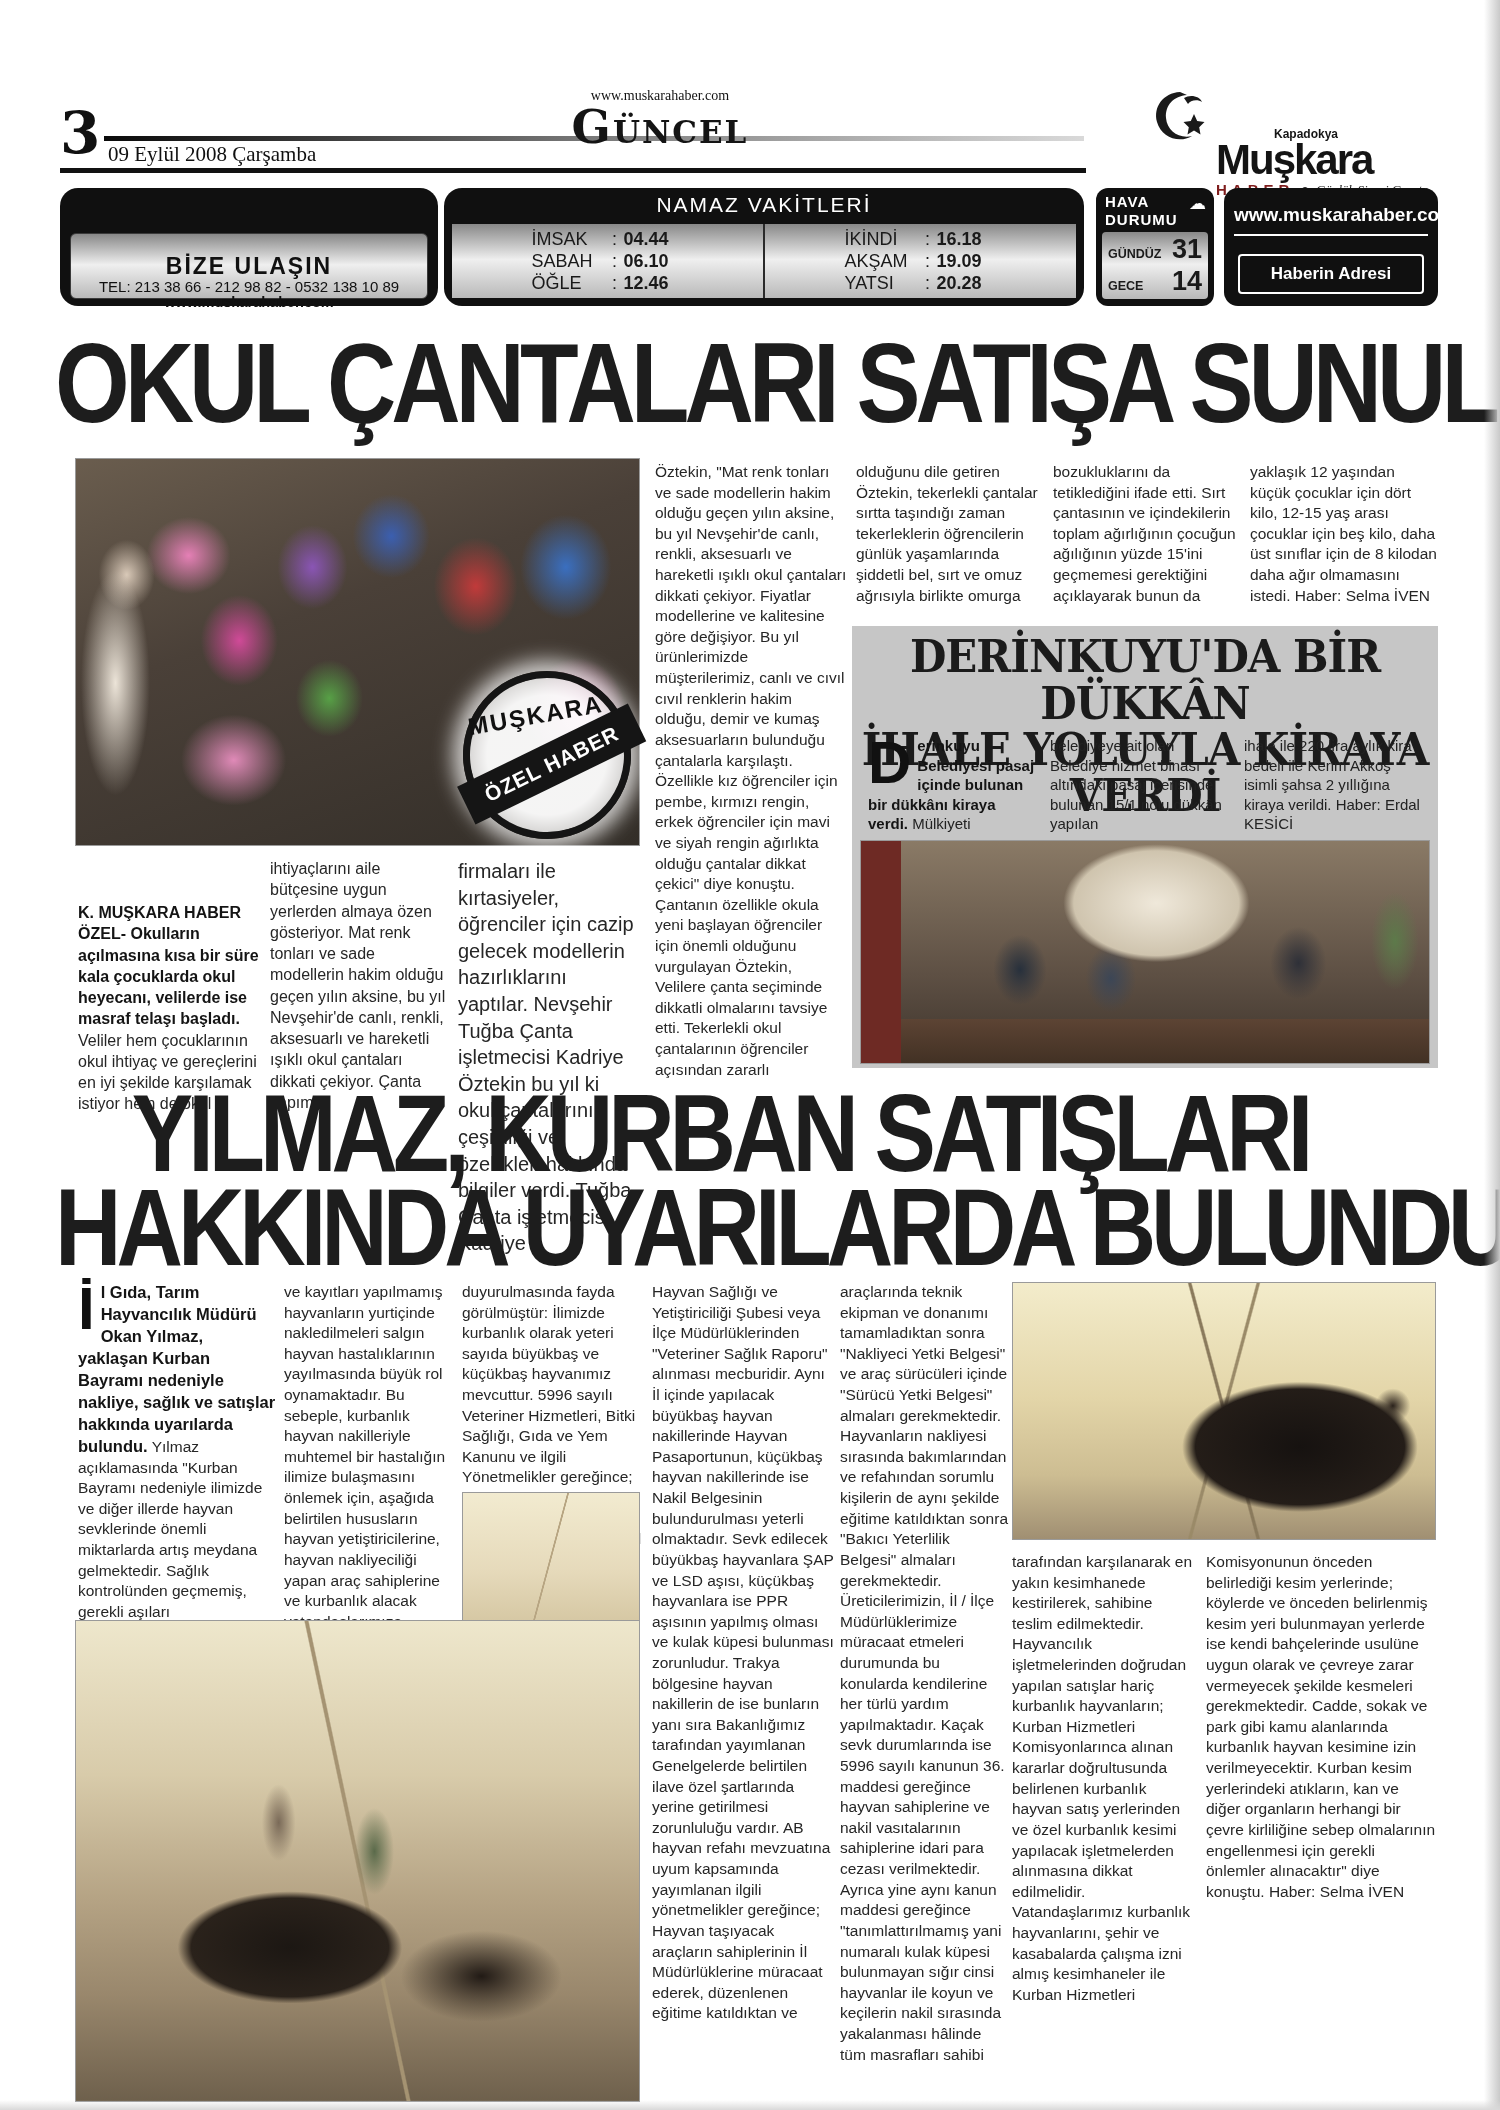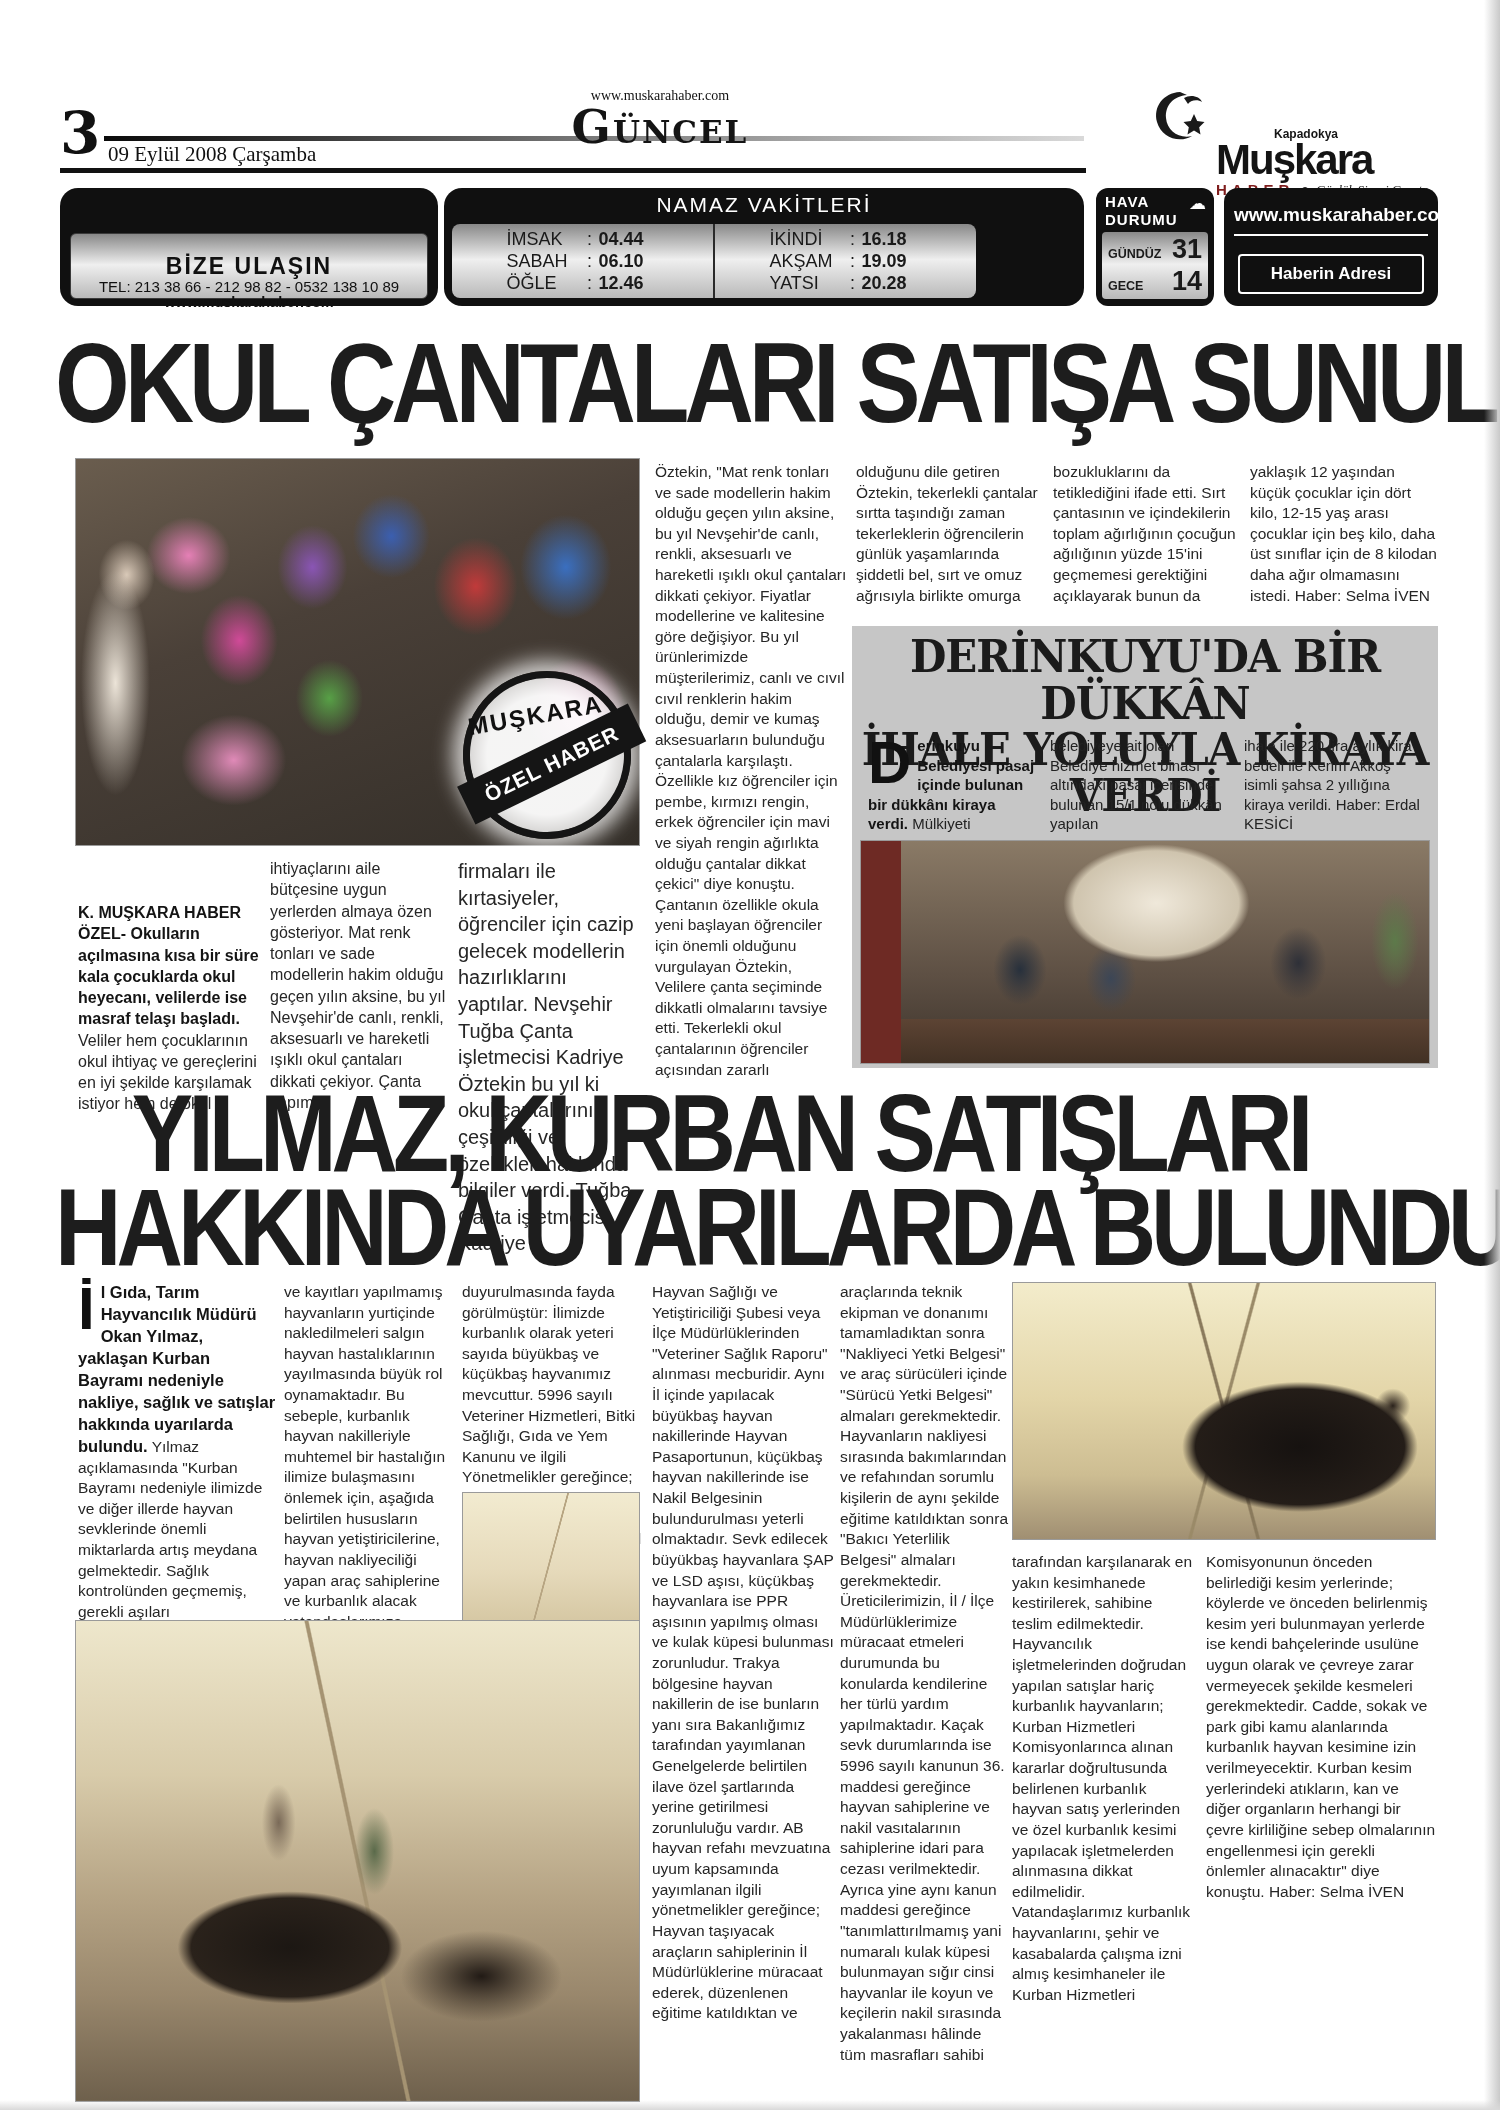--- a/index.html
+++ b/index.html
@@ -41,21 +41,21 @@
   .hotline-title{color:#fff;font-weight:bold;font-size:30px;text-align:center;
         letter-spacing:1px;padding-top:5px;}
   .hotline-inner{position:absolute;left:10px;top:45px;width:356px;height:64px;border-radius:6px;
         border:1px solid #3a3a3a;text-align:center;color:#111;}
   .hotline-inner .cta{font-weight:bold;font-size:23px;letter-spacing:2px;line-height:1.05;padding-top:20px;}
   .hotline-inner .tel{font-size:15px;line-height:1.15;}
   .hotline-inner .web{font-size:14.5px;font-weight:bold;line-height:1.1;}
 
   .prayer-title{color:#fff;font-weight:normal;font-size:21px;text-align:center;
         letter-spacing:2px;padding-top:5px;}
-  .prayer-body{position:absolute;left:8px;top:36px;width:524px;height:74px;border-radius:8px;
+  .prayer-body{position:absolute;left:8px;top:36px;width:624px;height:74px;border-radius:0;
         display:flex;}
   .prayer-colm{flex:1;display:flex;flex-direction:column;justify-content:space-around;padding:4px 0;}
   .prayer-div{width:2px;background:#2a2a2a;}
   .prayer-row{display:flex;justify-content:center;font-size:18px;color:#1a1a1a;}
   .prayer-row .lbl{width:74px;text-align:left;}
   .prayer-row .sep{width:18px;text-align:center;}
   .prayer-row .val{width:60px;font-weight:bold;text-align:left;}
 
   .weather-title{color:#fff;font-weight:bold;font-size:15px;line-height:1.2;
         letter-spacing:1px;padding:5px 0 0 9px;}

